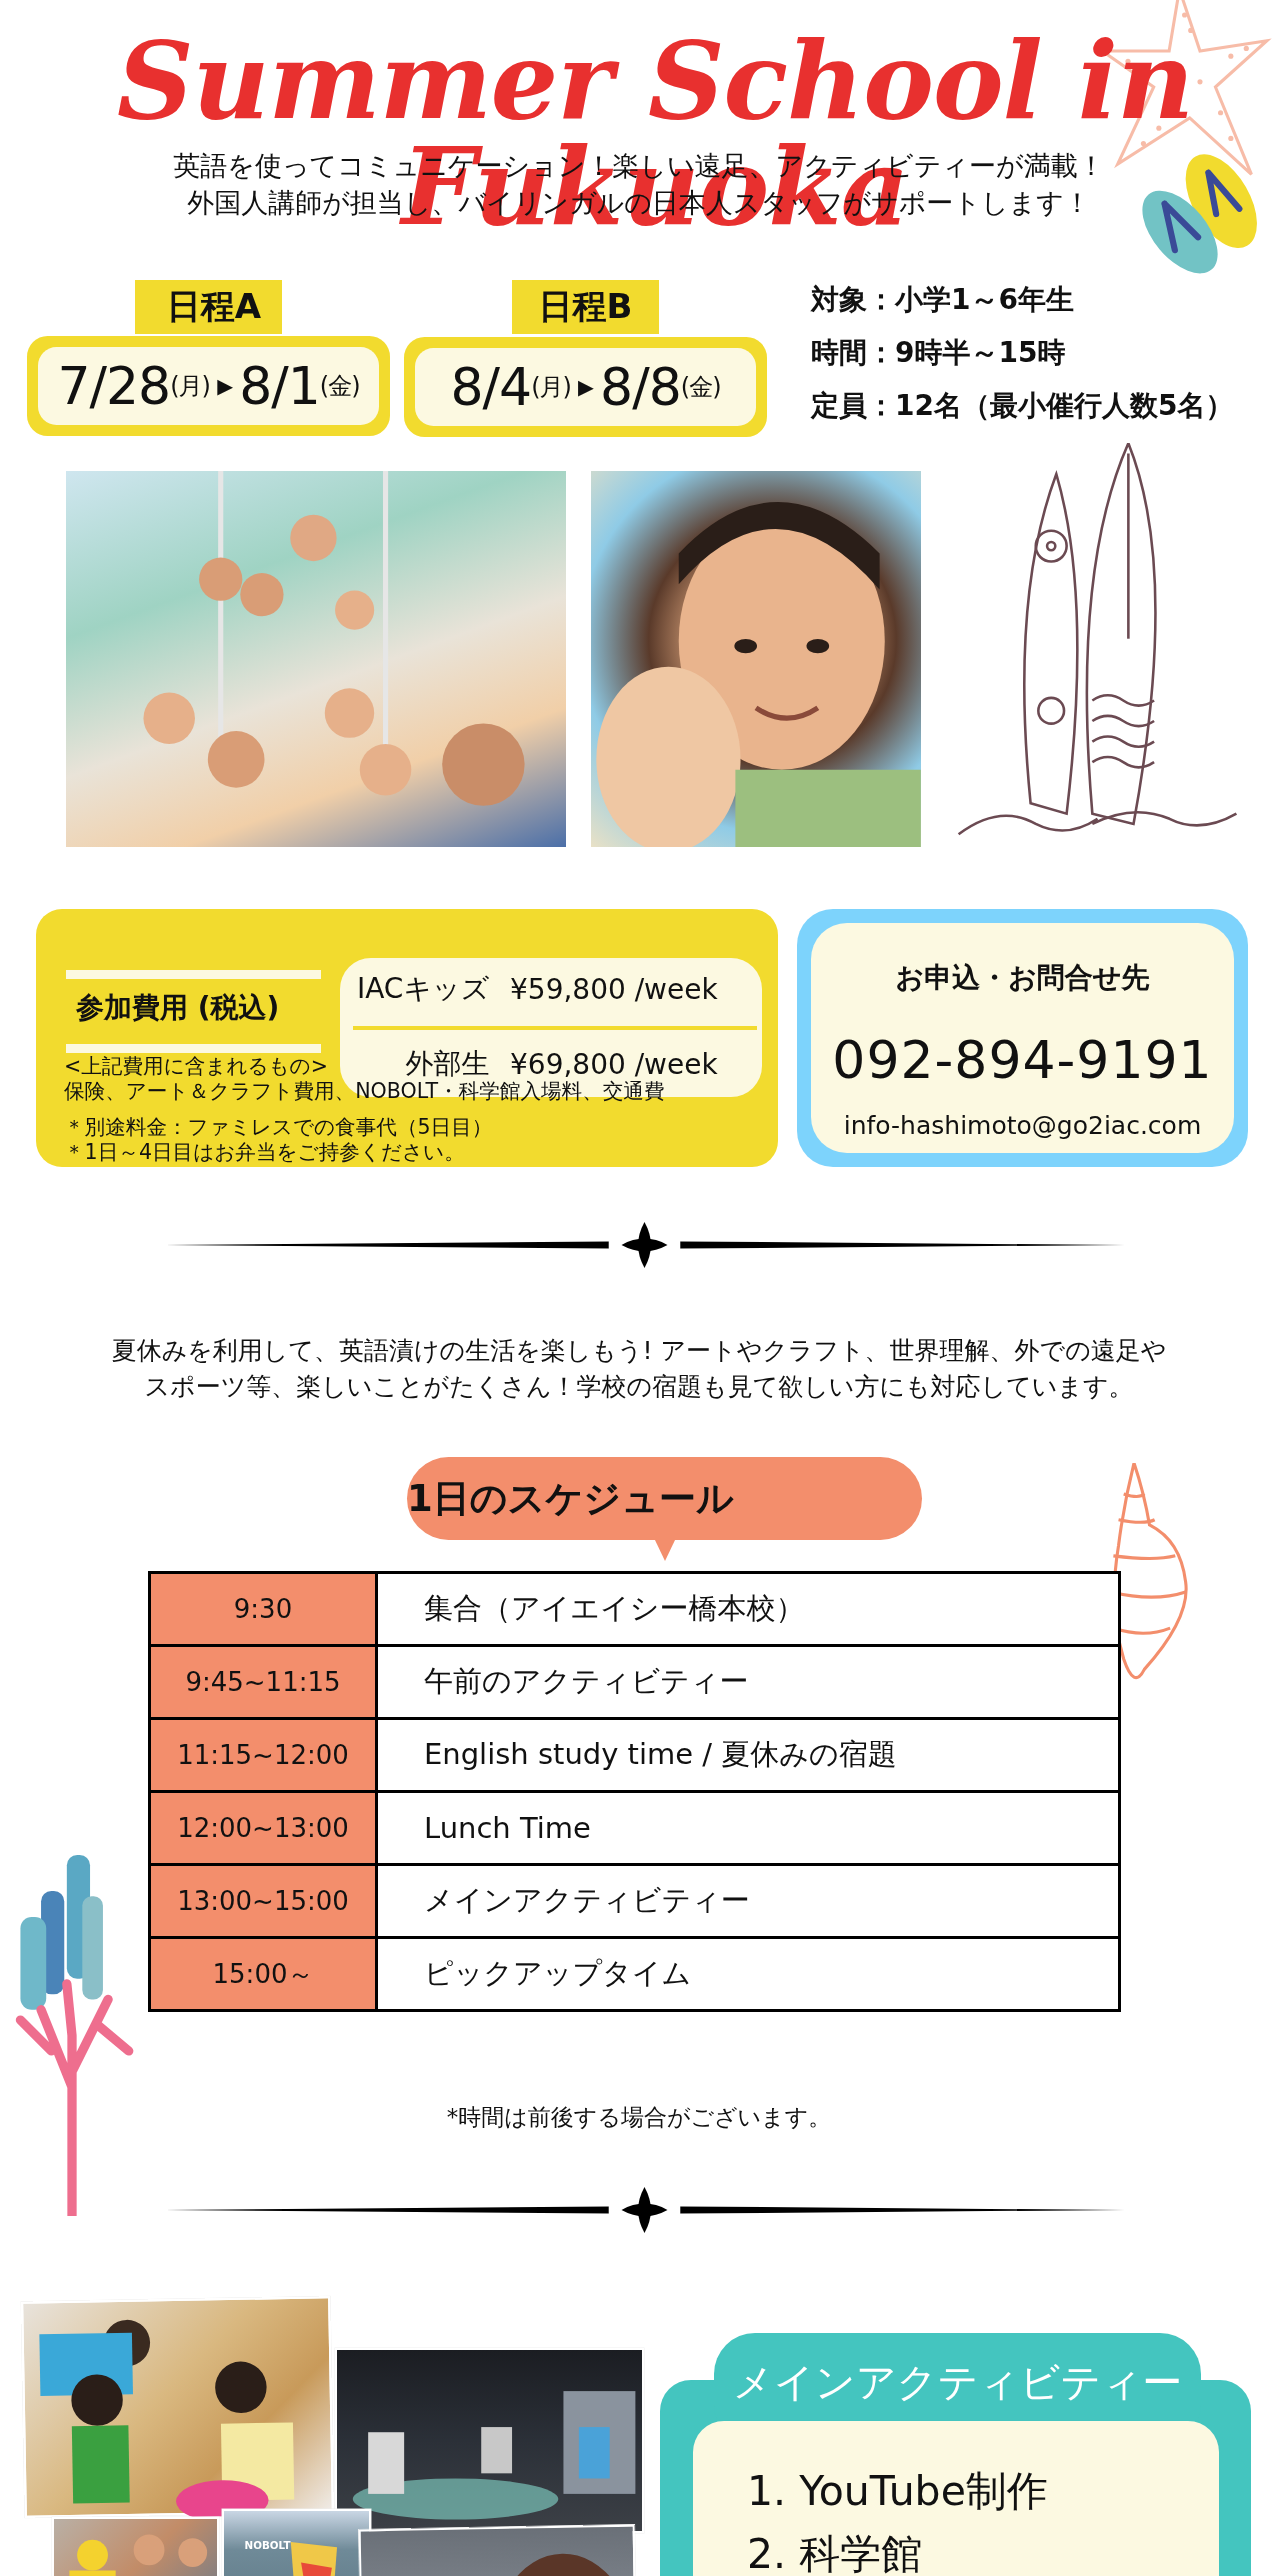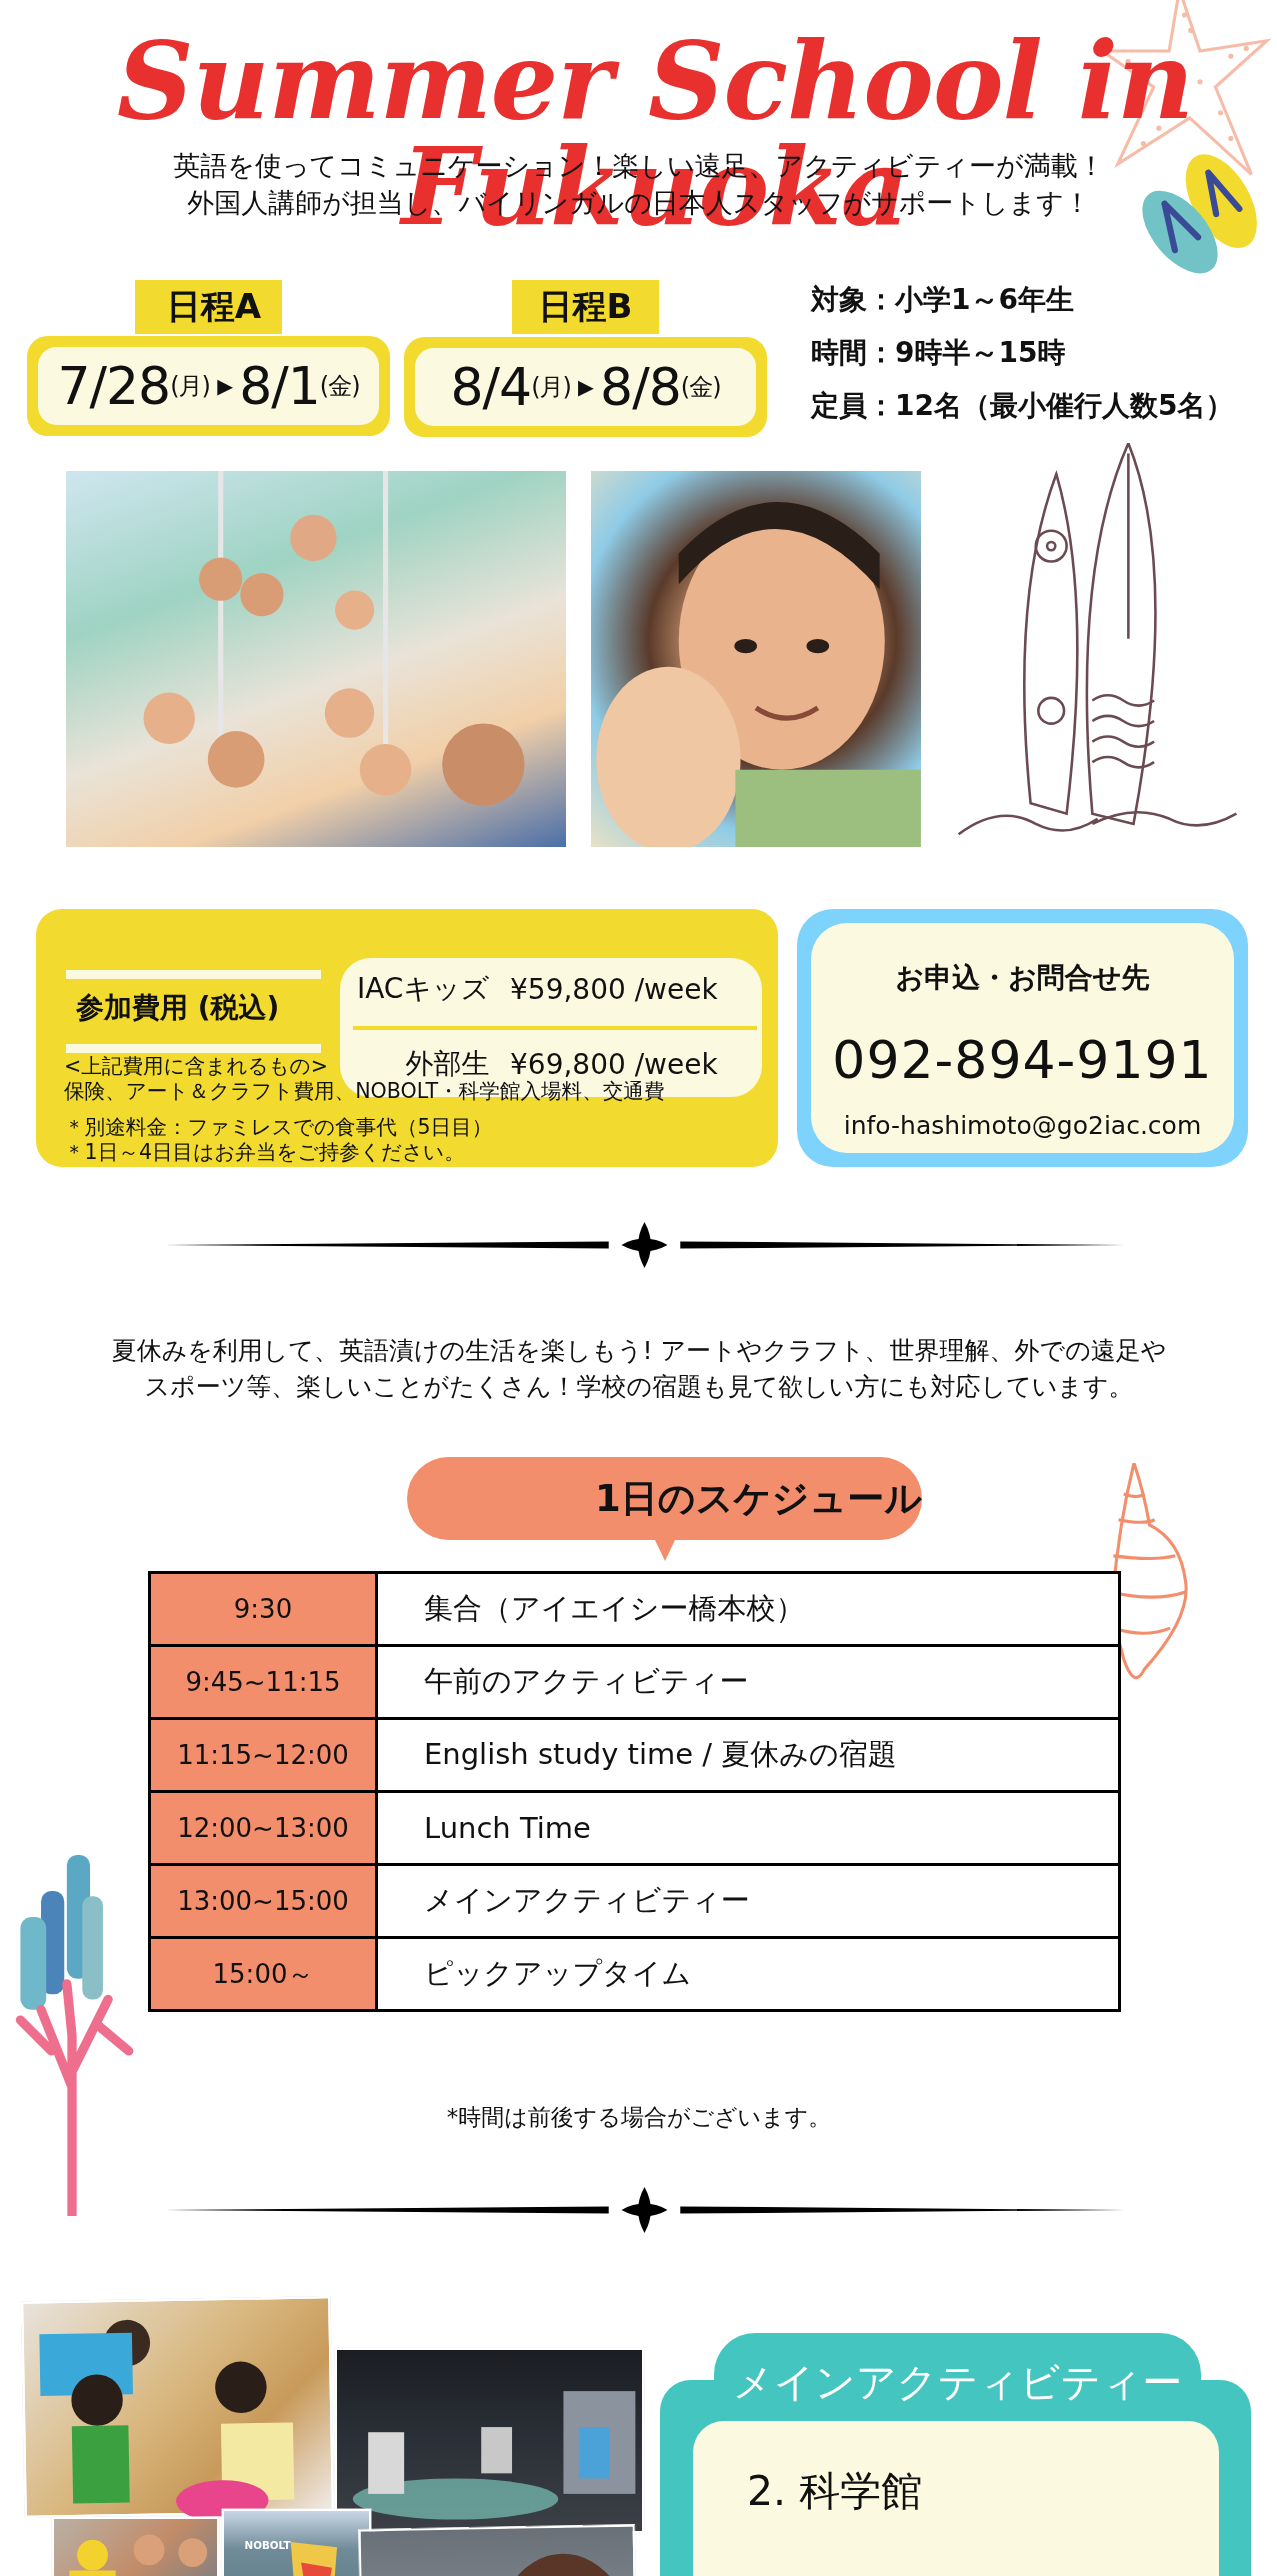--- a/index.html
+++ b/index.html
@@ -46,21 +46,21 @@
   .contact-phone { font-size: 52px; margin-top: 33px; letter-spacing: 1px; }
   .contact-email { font-size: 25px; margin-top: 20.6px; }
 
   
   .divider { left: 160px; width: 969px; height: 46px; }
 
   
   .intro { left: 0; width: 1278px; text-align: center; font-size: 25px; line-height: 34px; }
 
   
-  .sched-bubble { left: 407px; top: 1457px; width: 515px; height: 83px; background: #F38E6C; border-radius: 46px; text-align: right; line-height: 83px; font-size: 37px; font-weight: bold; }
+  .sched-bubble { left: 407px; top: 1457px; width: 515px; height: 83px; background: #F38E6C; border-radius: 46px; text-align: left; line-height: 83px; font-size: 37px; font-weight: bold; }
   .sched-tail { left: 654px; top: 1538px; width: 0; height: 0; border-left: 11.3px solid transparent; border-right: 11.3px solid transparent; border-top: 23px solid #F38E6C; }
   .sched-table { left: 148px; top: 1571px; width: 973px; border-collapse: collapse; border: 3.6px solid #000; z-index: 2; }
   .sched-table td { border: 3.6px solid #000; height: 73px; font-size: 29px; }
   .sched-table td.time { background: #F38E6C; width: 227px; text-align: center; font-size: 26px; }
   .sched-table td.act { background: #fff; padding-left: 46px; }
   .sched-note { left: 0; width: 1278px; text-align: center; top: 2102px; font-size: 23px; }
   .shell { left: 1103px; top: 1463px; width: 93px; height: 227px; z-index: 1; }
   .coral { left: 10.3px; top: 1855px; width: 124px; height: 361px; z-index: 1; }
 
   
@@ -319,16 +319,17 @@
       <rect x="30" y="380" width="30" height="120" fill="#2a2a2a"></rect>
       <rect x="80" y="370" width="30" height="130" fill="#4a4a4a"></rect>
       <rect x="140" y="380" width="30" height="120" fill="#2a2a2a"></rect>
     </svg>
 </div>
 
 <div class="abs act-box"></div>
 <div class="abs act-tab">メインアクティビティー</div>
 <div class="abs act-inner"></div>
 <div class="abs act-list">
+  <div>1. YouTube制作</div>
   <div>2. 科学館</div>
 
 </div>
 
 
 </body></html>

